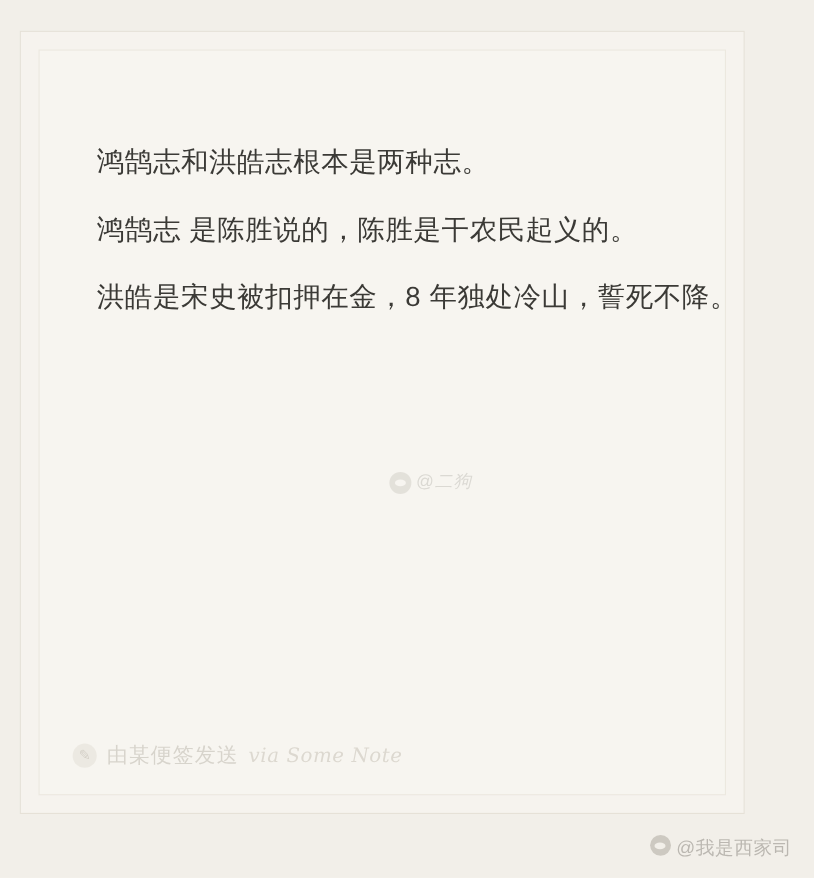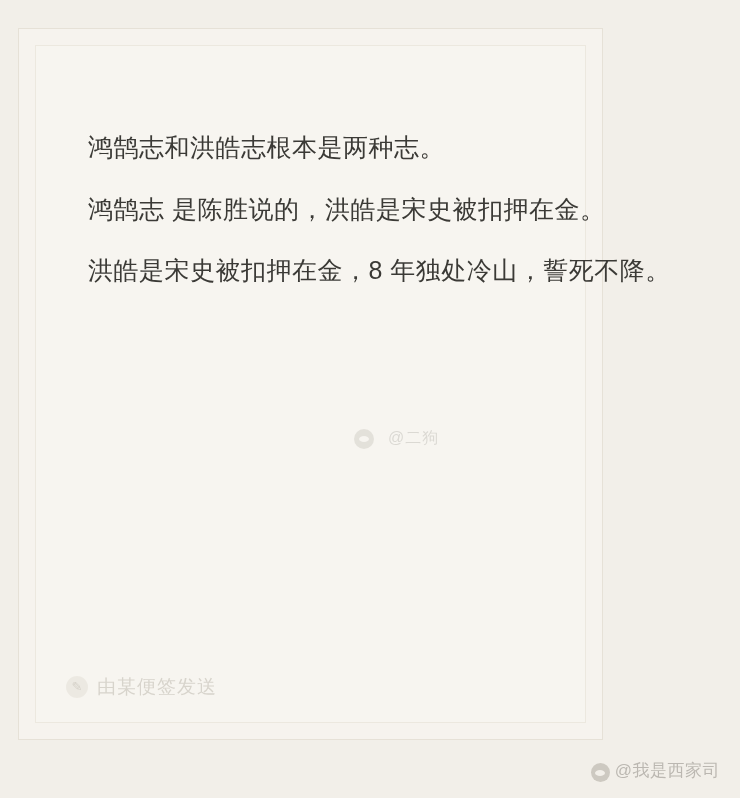--- a/index.html
+++ b/index.html
@@ -13,21 +13,21 @@
     font-family: "Liberation Sans", "DejaVu Sans", sans-serif;
     overflow: hidden;
     position: relative;
   }
 
   
   .note-card {
     position: absolute;
     left: 18px;
     top: 28px;
-    width: 585px;
+    width: 659px;
     height: 712px;
     background: #f6f3ee;
     border: 1px solid #e6e1d7;
     box-sizing: border-box;
   }
   .note-inner {
     position: absolute;
     left: 16px;
     top: 16px;
     right: 16px;
@@ -56,23 +56,24 @@
     margin-bottom: 0;
   }
 
   
   .watermark-mid {
     position: absolute;
     left: 318px;
     top: 382px;
     display: flex;
     align-items: center;
-    gap: 14px;
+    gap: 4px;
     opacity: 0.30;
     pointer-events: none;
+    font-style: italic;
   }
   .wb-logo {
     width: 20px;
     height: 20px;
     border-radius: 50%;
     background: #b8b4ab;
     position: relative;
     flex: 0 0 auto;
   }
   .wb-logo::after {
@@ -125,21 +126,21 @@
     font-style: italic;
     letter-spacing: 0.5px;
   }
 
   
   .bottom-attr {
     position: absolute;
     right: 20px;
     bottom: 16px;
     display: flex;
-    align-items: flex-end;
+    align-items: flex-start;
     gap: 5px;
     opacity: 0.55;
   }
   .bottom-attr .wb-logo2 {
     width: 19px;
     height: 19px;
     border-radius: 50%;
     background: #b0aba1;
     position: relative;
     flex: 0 0 auto;
@@ -161,32 +162,33 @@
   }
 </style>
 </head>
 <body>
 
 <div class="note-card">
   <div class="note-inner">
 
     <div class="note-body">
       <p class="para">鸿鹄志和洪皓志根本是两种志。</p>
-      <p class="para">鸿鹄志 是陈胜说的，洪皓是宋史被扣押在金。</p>
+      <p class="para">鸿鹄志 是陈胜说的，陈胜是干农民起义的。</p>
       <p class="para">洪皓是宋史被扣押在金，8 年独处冷山，誓死不降。</p>
     </div>
 
     <div class="watermark-mid">
       <span class="wb-logo"></span>
       <span class="wm-text">@二狗</span>
     </div>
 
     <div class="note-footer">
       <span class="footer-badge">✎</span>
       <span class="footer-cn">由某便签发送</span>
+      <span class="footer-en">via Some Note</span>
     </div>
 
   </div>
 </div>
 
 <div class="bottom-attr">
   <span class="wb-logo2"></span>
   <span class="attr-text">@我是西家司</span>
 </div>
 

